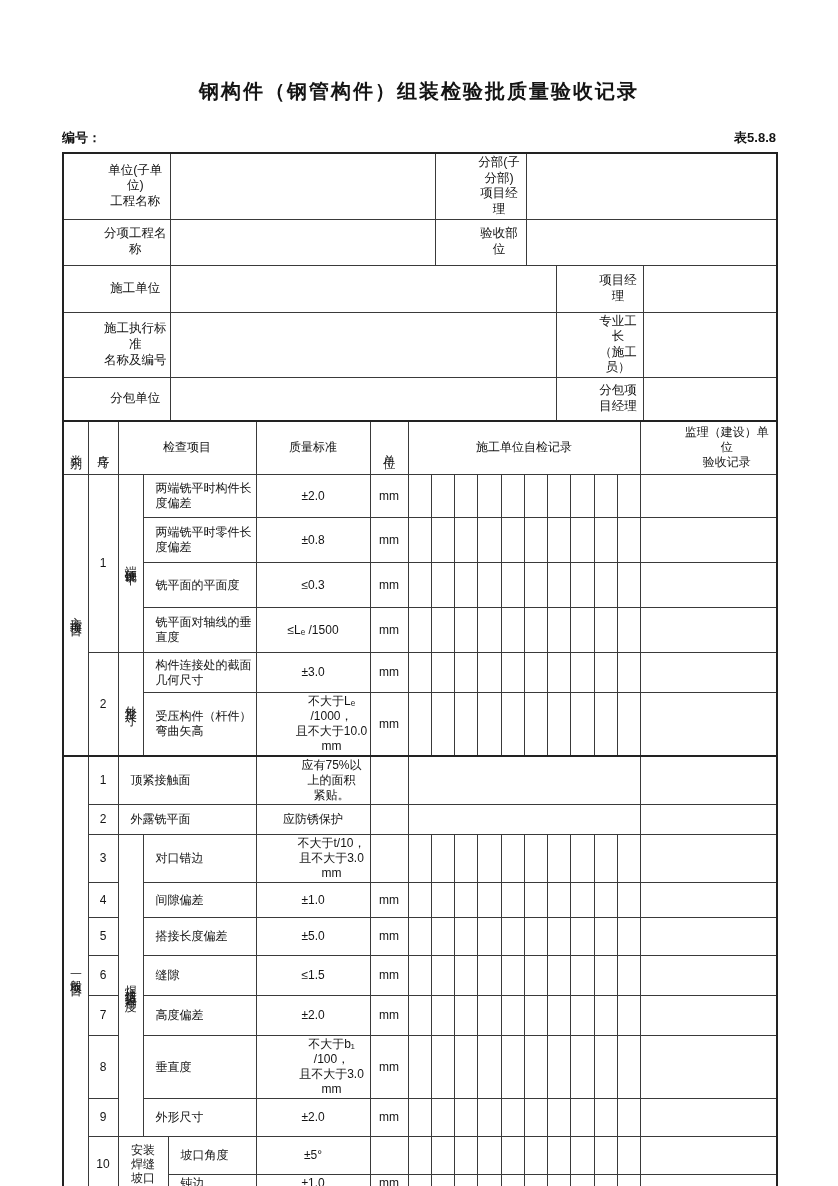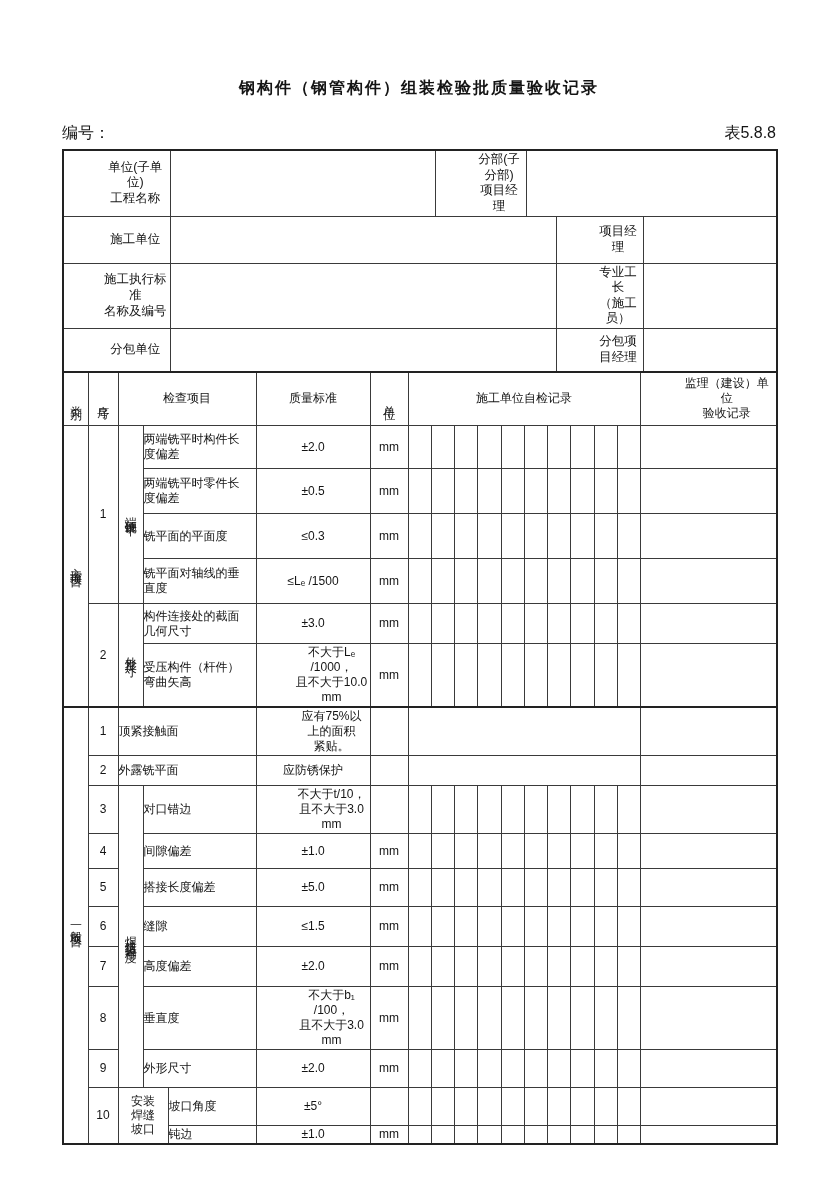--- a/index.html
+++ b/index.html
@@ -1,24 +1,24 @@
 <!DOCTYPE html>
 <html><head>
 <meta charset="utf-8">
 <style>
   html,body { margin:0; padding:0; background:#ffffff; }
   body { width:838px; height:1186px; font-family:"Liberation Sans","DejaVu Sans",sans-serif; color:#141414; }
   .sheet { width:714px; margin:0 auto; }
-  .title { text-align:center; font-size:16px; font-weight:bold; letter-spacing:2px; padding-top:78px; margin:0 0 24px 0; }
-  .meta { display:flex; justify-content:space-between; align-items:flex-end; font-size:16px; font-weight:normal; margin:0 0 5px 0; }
+  .title { text-align:center; font-size:20px; font-weight:bold; letter-spacing:2px; padding-top:78px; margin:0 0 24px 0; }
+  .meta { display:flex; justify-content:space-between; align-items:flex-end; font-size:13px; font-weight:bold; margin:0 0 5px 0; }
   table { border-collapse:collapse; table-layout:fixed; width:714px; border:2px solid #222; }
   td,th { border:1px solid #3a3a3a; padding:1px 2px; font-size:12px; font-weight:normal; text-align:center; vertical-align:middle; overflow:hidden; line-height:1.25; }
   .maintbl { margin-top:-2px; }
   .pre { white-space:pre-line;padding-left:39px; }
-  .item { text-align:left; padding-left:0;margin-left:28px; }
+  .item { text-align:left; padding-left:12px;margin-left:28px; }
   .vtext { writing-mode:vertical-rl; text-orientation:upright; letter-spacing:3px; line-height:1.05; display:inline-block; }
   .wrap2 { display:inline-block; width:26px; line-height:1.2; word-break:break-all; }
   .sec-top td { border-top:2px solid #222; }
   .lbl { font-size:12.5px; }
 </style>
 </head>
 <body>
 
 <div class="sheet">
 
@@ -40,20 +40,26 @@
       </colgroup>
     <tbody>
         <tr style="height:44px">
       <td class="lbl pre">单位(子单位)
 工程名称</td>
       <td></td>
       <td class="lbl pre">分部(子分部)
 项目经理</td>
       <td colspan="3"></td>
     </tr>
+    <tr style="height:46px">
+      <td class="lbl pre">分项工程名称</td>
+      <td></td>
+      <td class="lbl pre">验收部位</td>
+      <td colspan="3"></td>
+    </tr>
     <tr style="height:47px">
       <td class="lbl pre">施工单位</td>
       <td colspan="3"></td>
       <td class="lbl pre">项目经理</td>
       <td></td>
     </tr>
     <tr style="height:45px">
       <td class="lbl pre">施工执行标准
 名称及编号</td>
       <td colspan="3"></td>
@@ -119,21 +125,21 @@
           <td></td>
           <td></td>
           <td></td>
           <td></td>
           <td></td>
       <td></td>
     </tr>
     <tr style="height:45px">
       <td colspan="2" class="item pre">两端铣平时零件长
 度偏差</td>
-      <td>±0.5</td>
+      <td>±0.8</td>
       <td>mm</td>
       <td></td>
           <td></td>
           <td></td>
           <td></td>
           <td></td>
           <td></td>
           <td></td>
           <td></td>
           <td></td>

